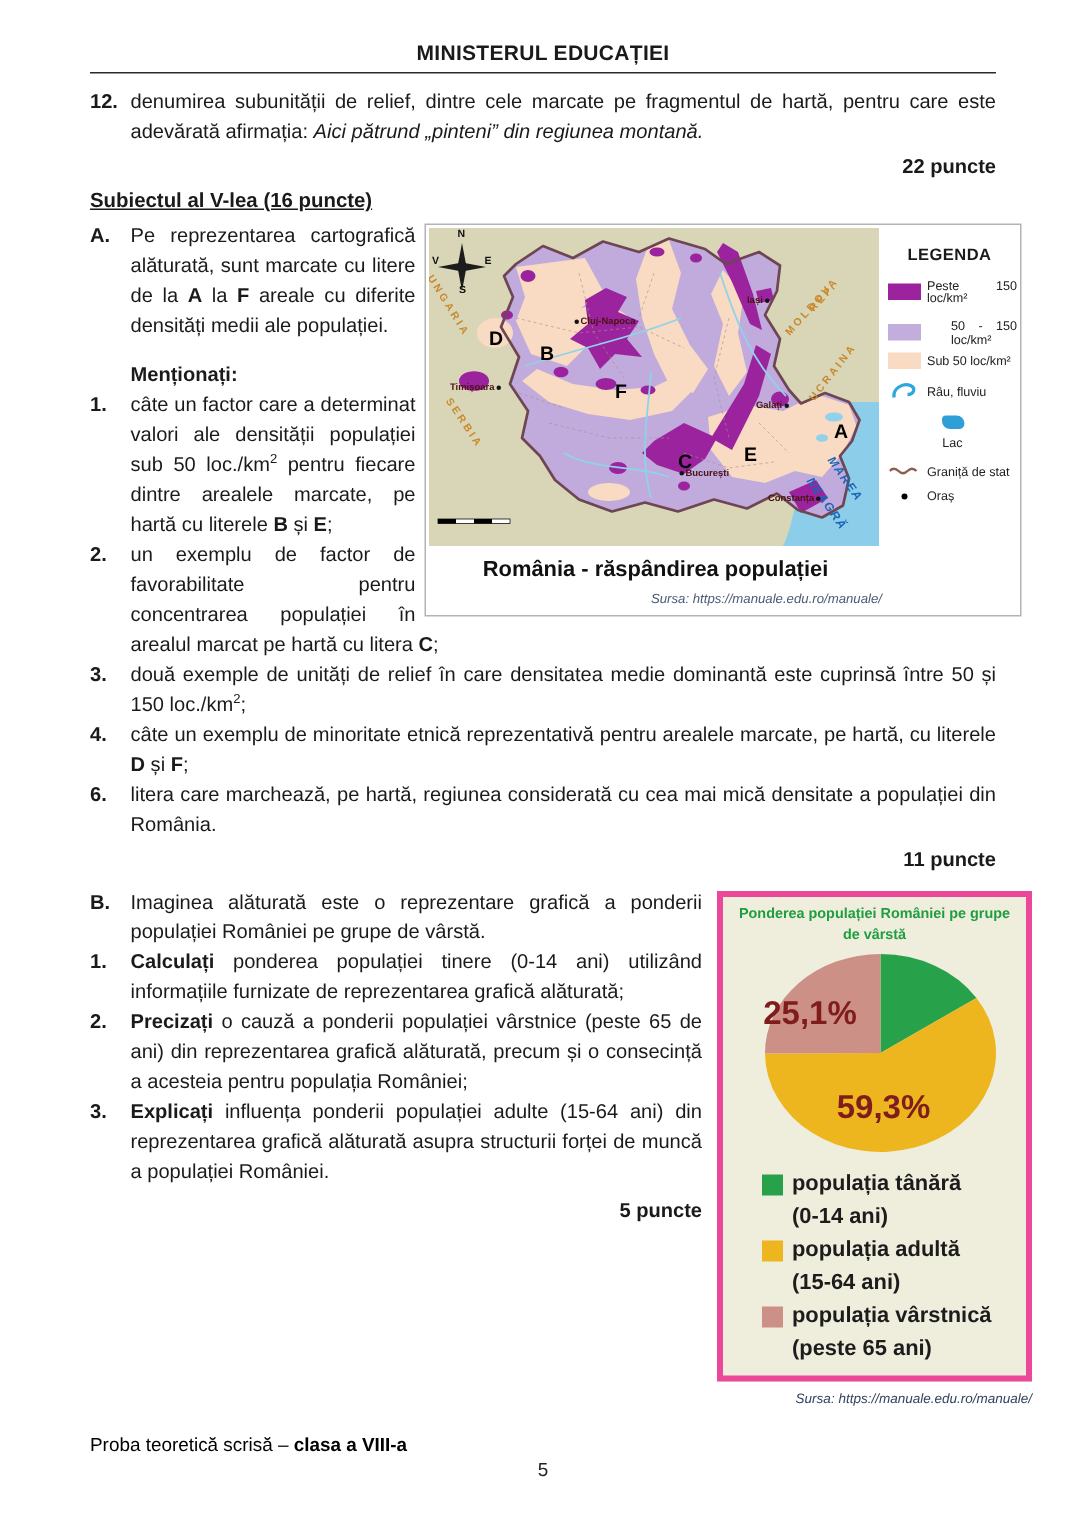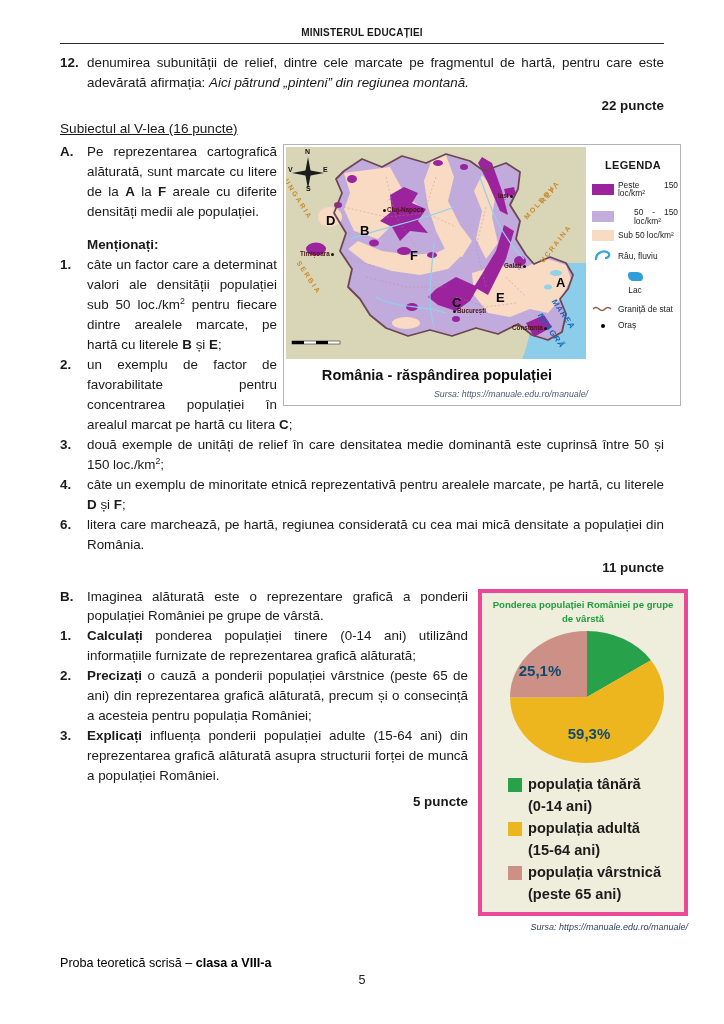--- a/index.html
+++ b/index.html
@@ -1,24 +1,24 @@
 <!DOCTYPE html>
 <html lang="ro"><head>
 <meta charset="utf-8">
 <style>
   html,body{margin:0;padding:0;background:#9a9a9a;}
   .page{position:relative;width:724px;height:1024px;background:#ffffff;overflow:hidden;
         font-family:"Liberation Sans",sans-serif;color:#1a1a1a;margin:0 auto;}
-  .header-title{padding-top:27px;text-align:center;font-weight:bold;font-size:10px;letter-spacing:.2px;}
+  .header-title{padding-top:27px;text-align:center;font-weight:bold;font-size:14px;letter-spacing:.2px;}
   .header-rule{border-top:1.4px solid #2b2b2b;margin:5px 60px 9px 60px;}
   .content{margin:0 60px;font-size:13.4px;line-height:1.49;text-align:justify;}
   .hang{padding-left:27px;}
   .marker{display:inline-block;width:27px;margin-left:-27px;font-weight:bold;}
   .points{text-align:right;font-weight:bold;margin:3px 0 2px 0;}
-  .subject-heading{font-weight:normal;text-decoration:underline;font-size:13.6px;margin:3px 0 3px 0;text-align:left;}
+  .subject-heading{font-weight:bold;text-decoration:underline;font-size:13.6px;margin:3px 0 3px 0;text-align:left;}
   .mention{font-weight:bold;margin-top:13px;}
   sup{font-size:.65em;line-height:0;}
 
   
   .map-figure{float:right;width:398px;margin:3px -17px 6px 6px;background:#fff;
               border:1px solid #b3b3b3;padding:2px;box-sizing:border-box;}
   .map-body{display:flex;}
   .map-panel{position:relative;width:300px;height:212px;background:#d9d6b8;overflow:hidden;flex:none;}
   .map-panel svg{display:block;}
   .map-legend{flex:1;padding:4px 0 0 6px;background:#fff;}
@@ -37,21 +37,21 @@
             transform-origin:0 0;white-space:nowrap;}
   .sea-label{position:absolute;font-size:8px;font-weight:bold;font-style:italic;color:#1a67b6;
              transform-origin:0 0;letter-spacing:1px;white-space:nowrap;}
   .compass-letter{position:absolute;font-size:7px;font-weight:bold;color:#111;}
 
   
   .pie-figure{float:right;width:210px;margin:2px -24px 4px 10px;}
   .pie-box{background:#efeddc;border:4px solid #ec4899;padding:5px 0 7px 0;box-sizing:border-box;}
   .pie-title{color:#1f9e40;font-weight:bold;font-size:9.6px;text-align:center;padding:0 4px;}
   .pie-canvas{position:relative;height:140px;margin-top:3px;}
-  .pie-label{position:absolute;font-weight:bold;font-size:15px;color:#0c4a6e;transform:translate(-50%,-50%);}
+  .pie-label{position:absolute;font-weight:bold;font-size:22px;color:#7f1d1d;transform:translate(-50%,-50%);}
   .pie-legend{padding-left:26px;margin-top:5px;color:#1c1c1c;}
   .pl-row{display:flex;font-size:14.6px;font-weight:bold;line-height:1.5;}
   .pl-swatch{width:14px;height:14px;margin:4px 6px 0 0;flex:none;}
   .pie-source{text-align:right;font-style:italic;font-size:9px;color:#33435e;margin-top:5px;}
 
   .clear{clear:both;}
   .footer-line{position:absolute;left:60px;top:956px;font-size:12.6px;color:#000000;}
   .page-num{position:absolute;left:0;right:0;top:973px;text-align:center;font-size:12.6px;color:#222;}
 </style>
 </head>

